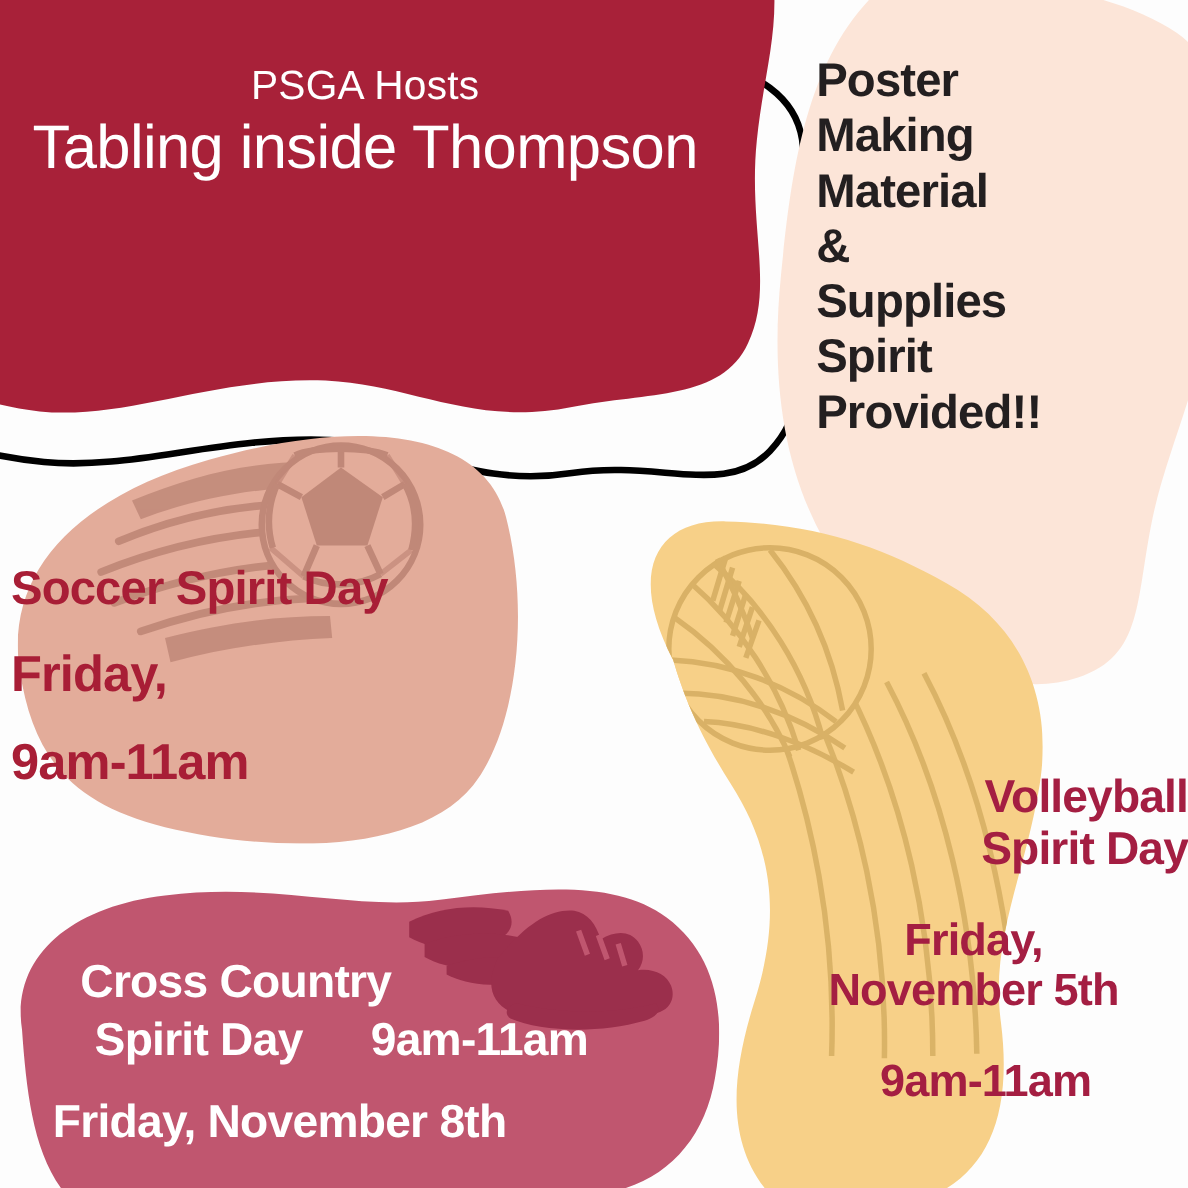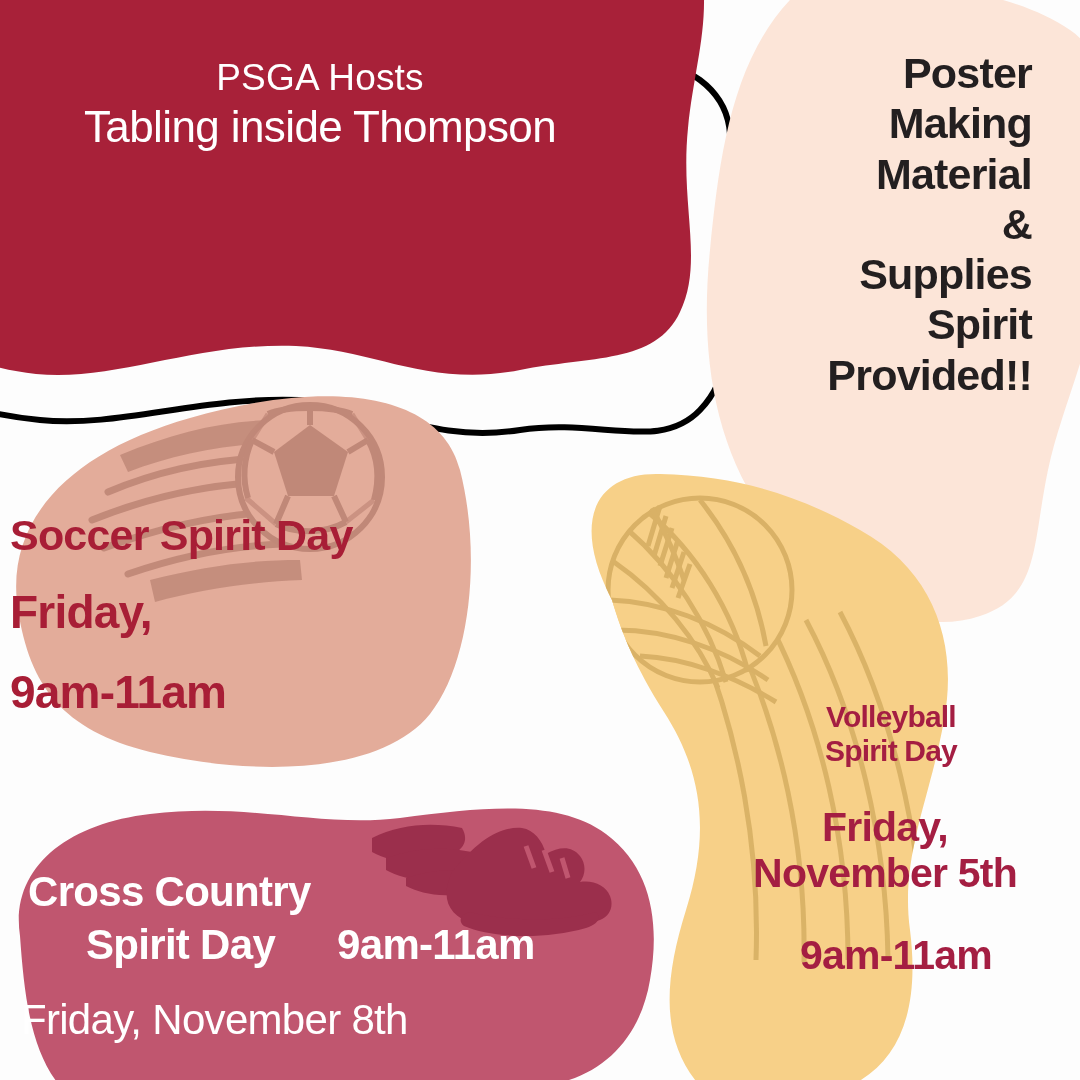--- a/index.html
+++ b/index.html
@@ -14,54 +14,54 @@
     overflow: hidden;
     background: #fdfdfd;
     font-family: "Liberation Sans", sans-serif;
     -webkit-font-smoothing: antialiased;
   }
   .layer { position: absolute; top: 0; left: 0; width: 1080px; height: 1080px; }
 
   
   #header-text-group {
     position: absolute;
-    left: 0; top: 58px;
+    left: 12px; top: 58px;
     width: 640px;
     text-align: center;
   }
   #header-kicker {
     font-size: 37px;
     color: #ffffff;
     letter-spacing: 0.2px;
     line-height: 1.1;
     font-weight: 400;
   }
   #header-title {
     font-size: 86px;
     font-weight: 700;
     color: #ffffff;
     letter-spacing: -1.5px;
     line-height: 1.08;
     margin-top: 6px;
   }
   #header-subtitle {
-    font-size: 44px;
+    font-size: 56px;
     font-weight: 400;
     color: #ffffff;
     letter-spacing: -0.6px;
     line-height: 1.1;
     margin-top: 4px;
   }
 
   
   #supplies-text {
     position: absolute;
     left: 742px; top: 48px;
     width: 290px;
-    text-align: right;
+    text-align: left;
     font-size: 43px;
     font-weight: 700;
     color: #231f20;
     line-height: 1.17;
     letter-spacing: -0.8px;
   }
   #supplies-text div { white-space: nowrap; }
 
   
   #soccer-text {
@@ -76,40 +76,40 @@
   #soccer-time { margin-top: 28px; }
 
   
   #volley-text {
     position: absolute;
     left: 690px; top: 700px;
     width: 390px;
     color: #A41E42;
   }
   #volley-title {
-    font-size: 30px; font-weight: 700; letter-spacing: -0.8px;
-    line-height: 1.12; text-align: center; padding-left: 12px;
+    font-size: 42px; font-weight: 700; letter-spacing: -0.8px;
+    line-height: 1.12; text-align: right; padding-left: 12px;
   }
   #volley-date {
     font-size: 41px; font-weight: 700; letter-spacing: -0.8px;
     line-height: 1.12; text-align: center; margin-top: 38px;
   }
   #volley-time {
     font-size: 41px; font-weight: 700; letter-spacing: -0.8px;
     line-height: 1.12; text-align: center; margin-top: 36px;
     padding-left: 22px;
   }
 
   
   #xc-group { position: absolute; left: 0; top: 868px; width: 660px; color: #ffffff; }
-  #xc-title-1 { font-size: 42px; font-weight: 700; letter-spacing: -0.7px; text-align: left; padding-left: 28px; line-height: 1.12; }
+  #xc-title-1 { font-size: 42px; font-weight: 700; letter-spacing: -0.7px; text-align: left; padding-left: 73px; line-height: 1.12; }
   #xc-row { display: flex; align-items: baseline; margin-top: 6px; padding-left: 86px; }
   #xc-title-2 { font-size: 42px; font-weight: 700; letter-spacing: -0.7px; line-height: 1.12; }
   #xc-time { font-size: 42px; font-weight: 700; letter-spacing: -0.7px; line-height: 1.12; margin-left: 62px; }
-  #xc-date { font-size: 42px; font-weight: 400; letter-spacing: -0.7px; text-align: left; padding-left: 21px; margin-top: 28px; line-height: 1.12; }
+  #xc-date { font-size: 42px; font-weight: 700; letter-spacing: -0.7px; text-align: left; padding-left: 48px; margin-top: 28px; line-height: 1.12; }
 </style>
 </head>
 <body>
 
 <div id="poster">
 
   <svg class="layer" viewBox="0 0 1080 1080" xmlns="http://www.w3.org/2000/svg">
     <defs>
       <clipPath id="clip-soccer">
         <path d="M 18 610 C 4 520 70 452 190 418 C 330 378 440 392 460 470

